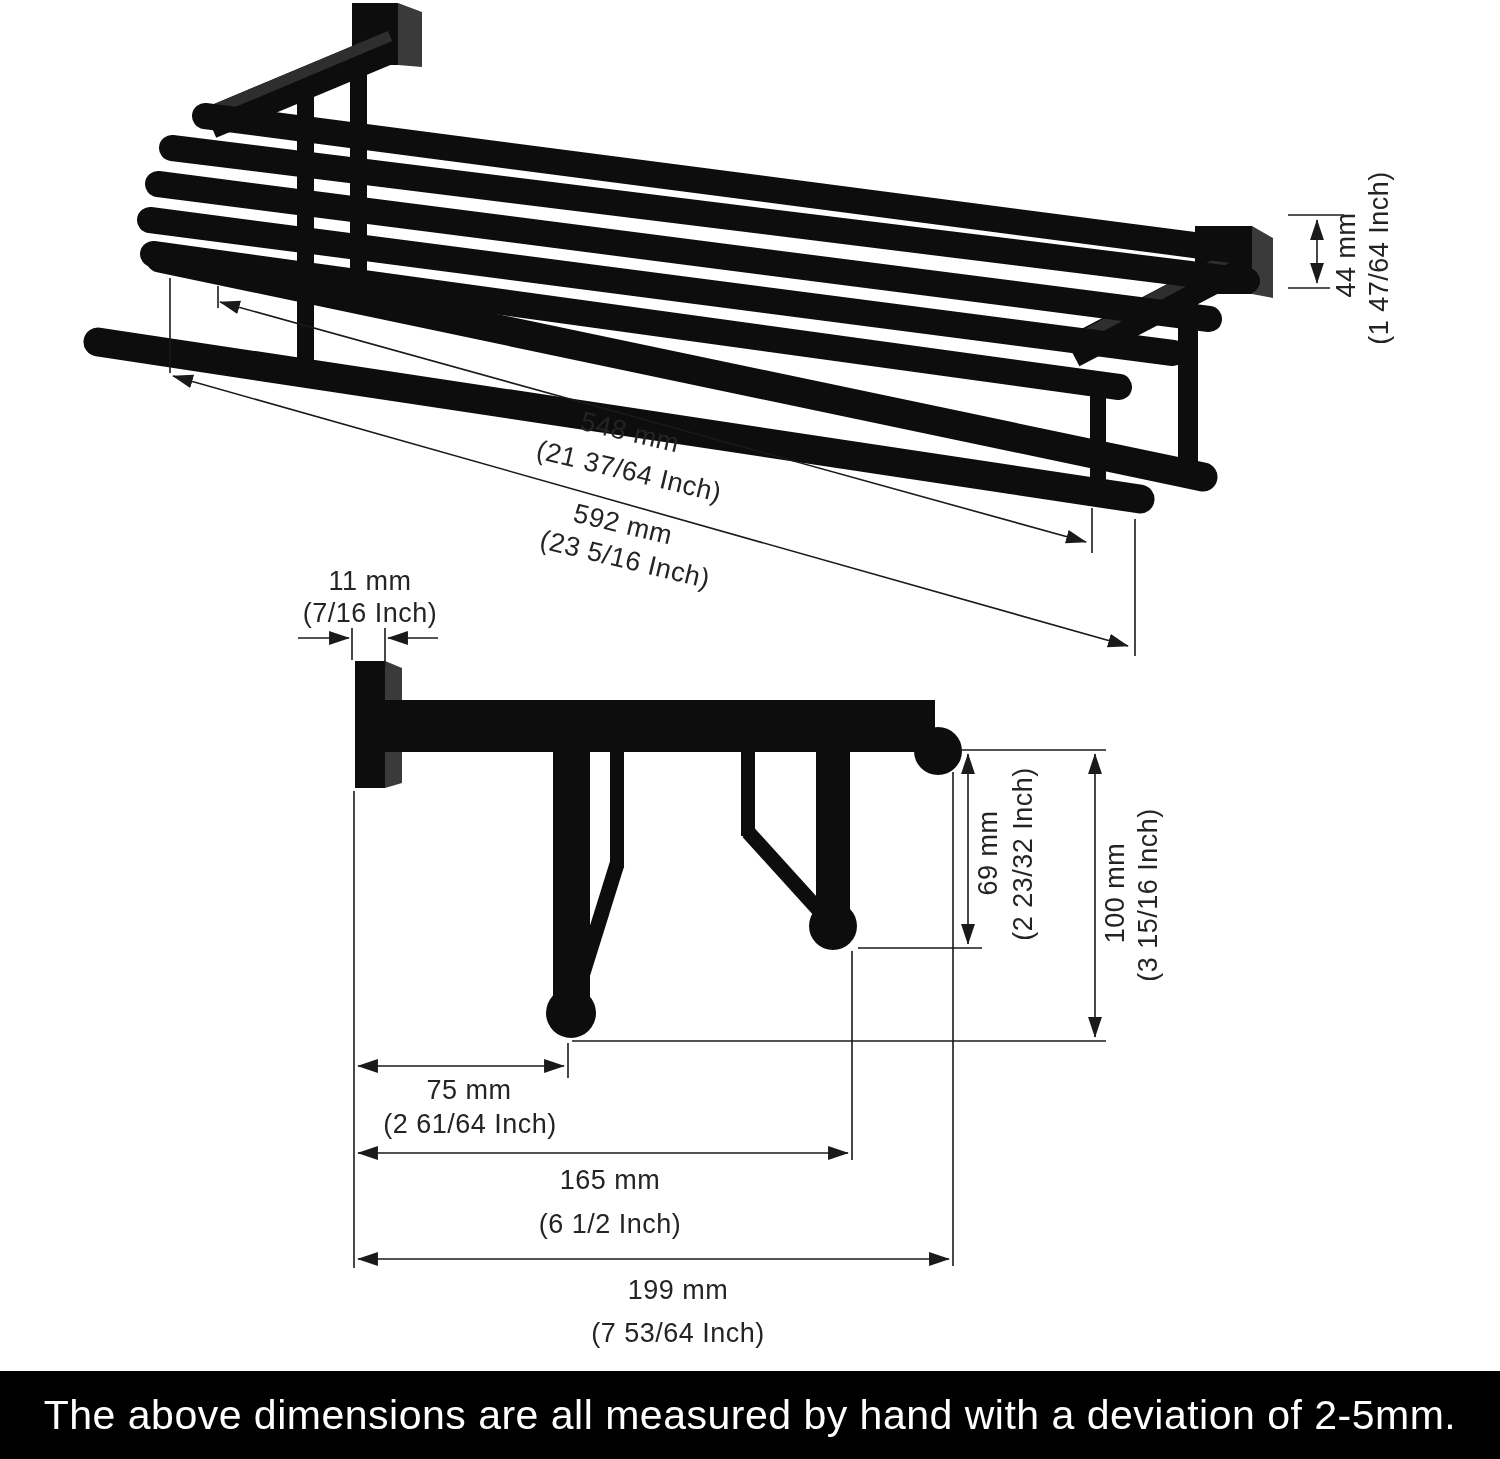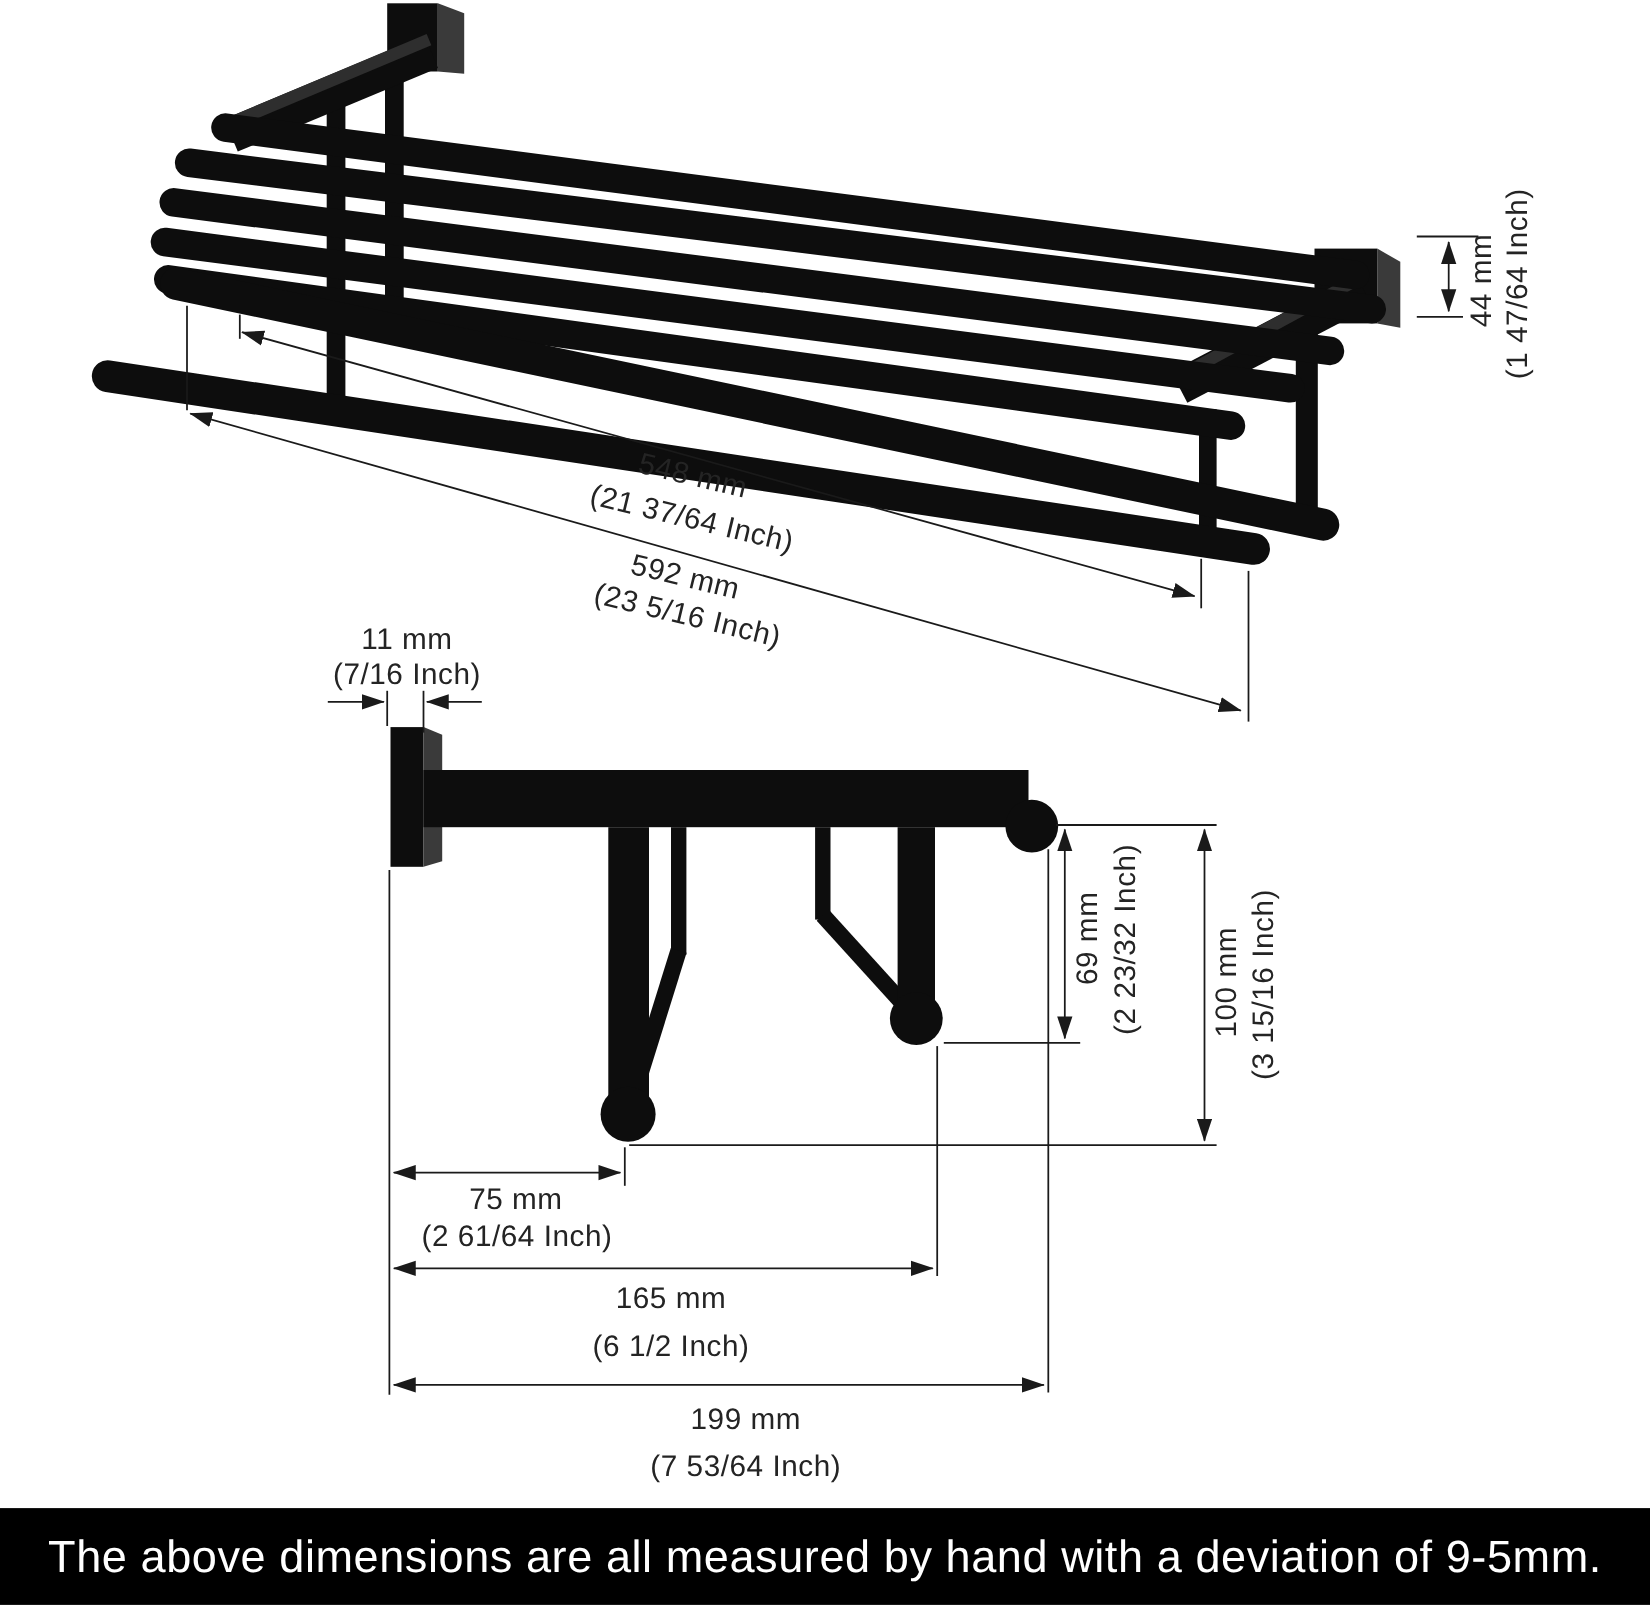--- a/index.html
+++ b/index.html
@@ -167,16 +167,16 @@
 
       <text x="610" y="1189" text-anchor="middle" class="dim-label">165 mm</text>
       <text x="610" y="1233" text-anchor="middle" class="dim-label">(6 1/2 Inch)</text>
 
       <text x="678" y="1299" text-anchor="middle" class="dim-label">199 mm</text>
       <text x="678" y="1342" text-anchor="middle" class="dim-label">(7 53/64 Inch)</text>
     </g>
   </svg>
 
   <div id="note-bar">
-    <span>The above dimensions are all measured by hand with a deviation of 9-5mm.</span>
+    <span>The above dimensions are all measured by hand with a deviation of 2-5mm.</span>
   </div>
 
 </div>
 
 </body></html>

